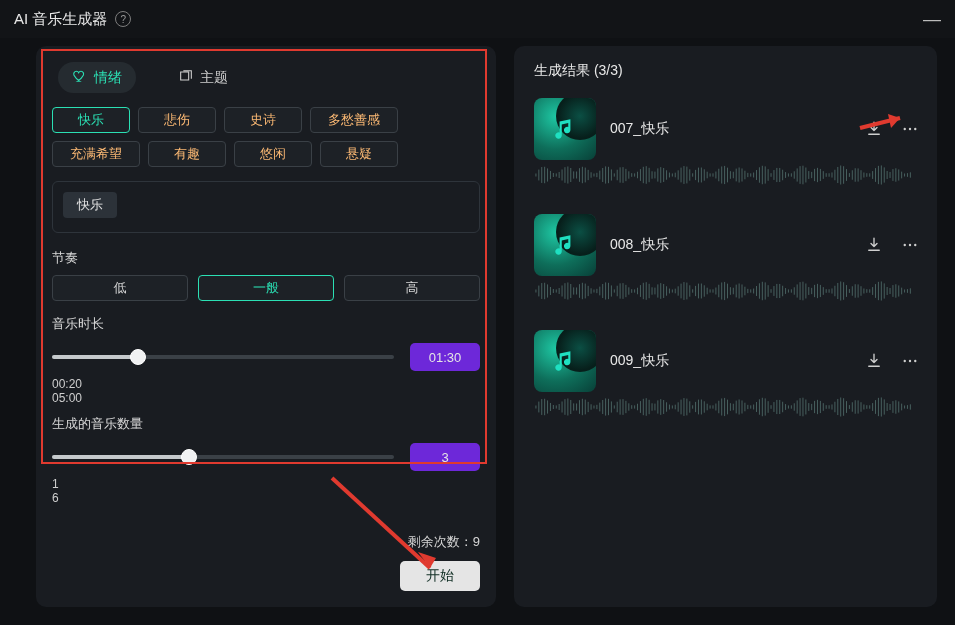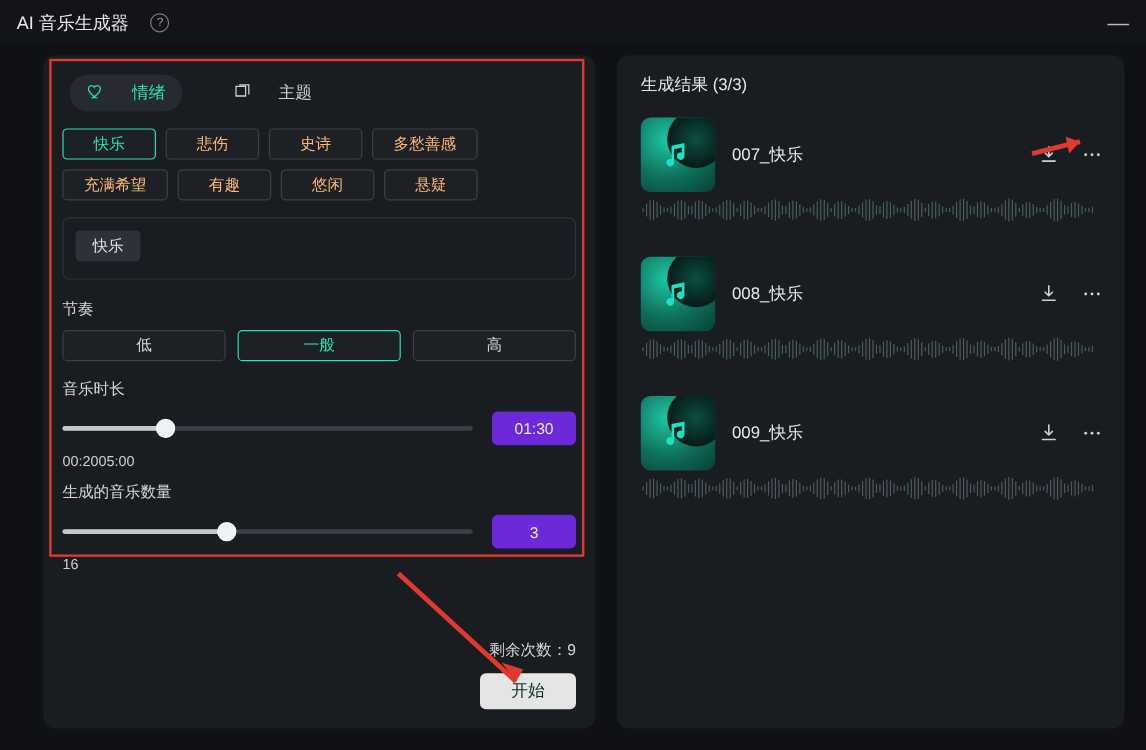--- a/index.html
+++ b/index.html
@@ -11,21 +11,21 @@
     font-size: 13px;
     overflow: hidden;
     position: relative;
   }
 
   
   .titlebar {
     height: 38px;
     display: flex; align-items: center;
     padding: 0 14px;
-    gap: 18px;
+    gap: 8px;
     background: #121417;
   }
   .titlebar .title { font-size: 15px; }
   .titlebar .help {
     width: 16px; height: 16px;
     border: 1px solid #7d7d7d; border-radius: 50%;
     display:flex;align-items:center;justify-content:center;
     font-size: 10px; color:#9a9a9a;
   }
   .titlebar .spacer { flex: 1; }
@@ -52,21 +52,21 @@
     border: 2px solid #e03a2f;
     pointer-events: none;
   }
 
   
   .tab-strip {
     display: flex; align-items: center; gap: 28px;
     padding: 4px 6px;
   }
   .tab {
-    display: flex; align-items: center; gap: 22px;
+    display: flex; align-items: center; gap: 6px;
     padding: 6px 14px;
     border-radius: 16px;
     font-size: 14px;
     color: #cfcfcf;
     cursor: pointer;
   }
   .tab.active {
     background: #252b30;
     color: #2be0b4;
   }
@@ -148,21 +148,21 @@
     width: 16px; height: 16px;
     background: #f0f1f2; border-radius:50%;
     border: 1px solid #ffffff;
   }
   .slider-value {
     width: 70px; height: 28px;
     background: #6d28d9; border-radius: 5px;
     display:flex;align-items:center;justify-content:center;
     font-size: 13px; color:#e5e5e5;
   }
-  .slider-ends { display:flex; justify-content:flex-start; font-size:12px; color:#cfcfcf; margin-top:6px; }
+  .slider-ends { display:flex; justify-content:flex-start; font-size:12px; color:#cfcfcf; margin-top:6px;flex-direction:column; }
 
   
   .left-bottom { margin-top: auto; display:flex; flex-direction:column; align-items: flex-end; gap: 10px; padding-top: 20px;}
   .remaining { font-size: 13px; color:#d6d6d6; }
   .start-btn {
     width: 80px; height: 30px;
     background: #e5e5e5;
     color: #0e2c22;
     font-size: 14px; font-weight: 500;
     border-radius: 5px;

